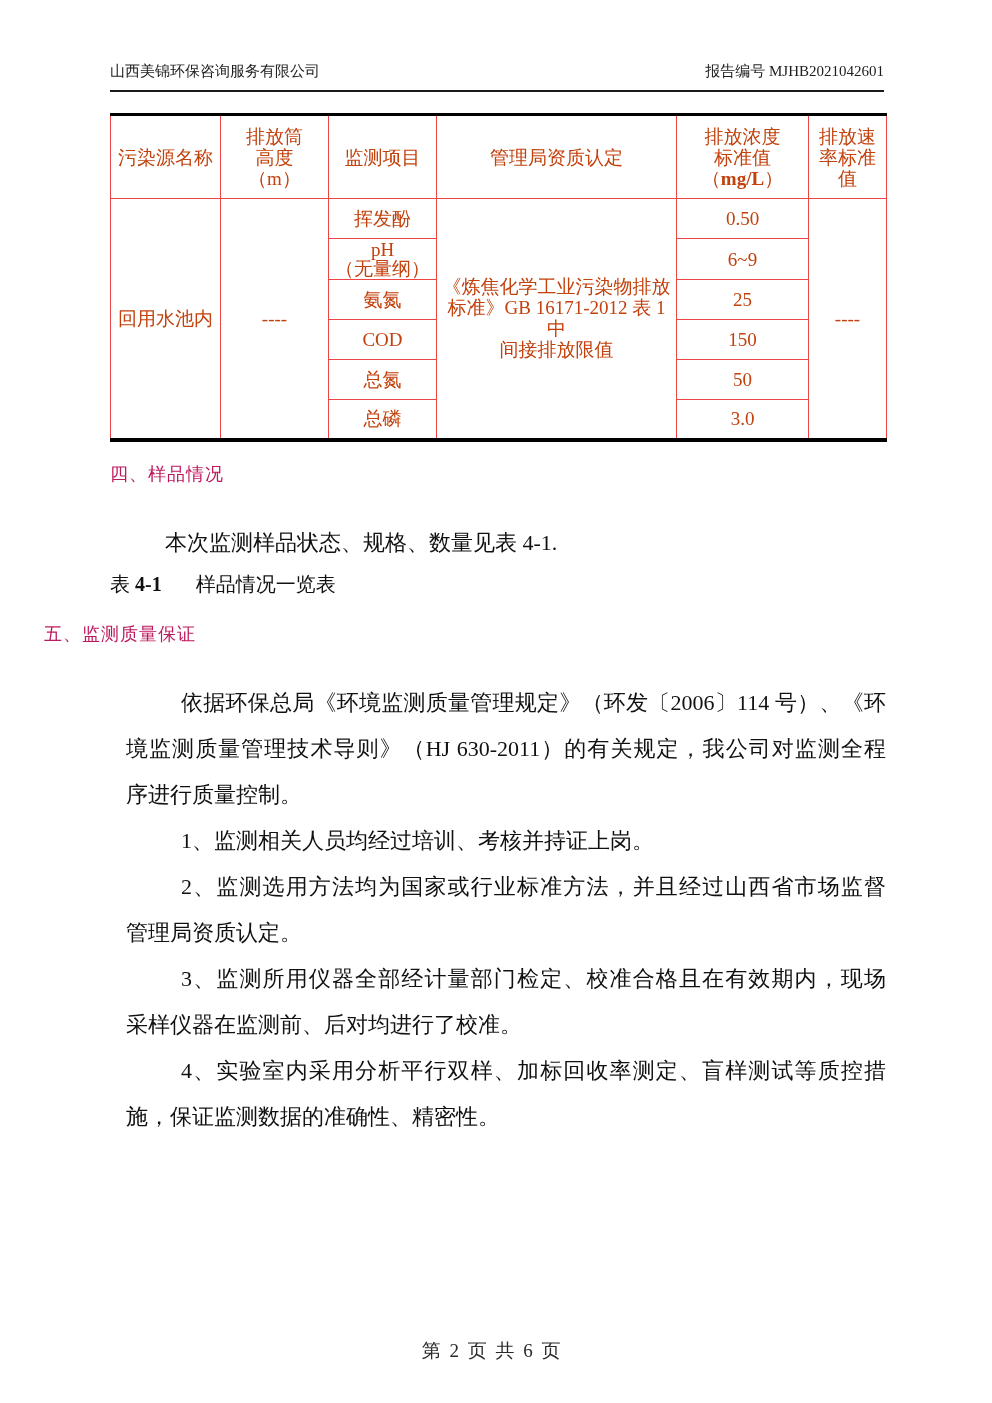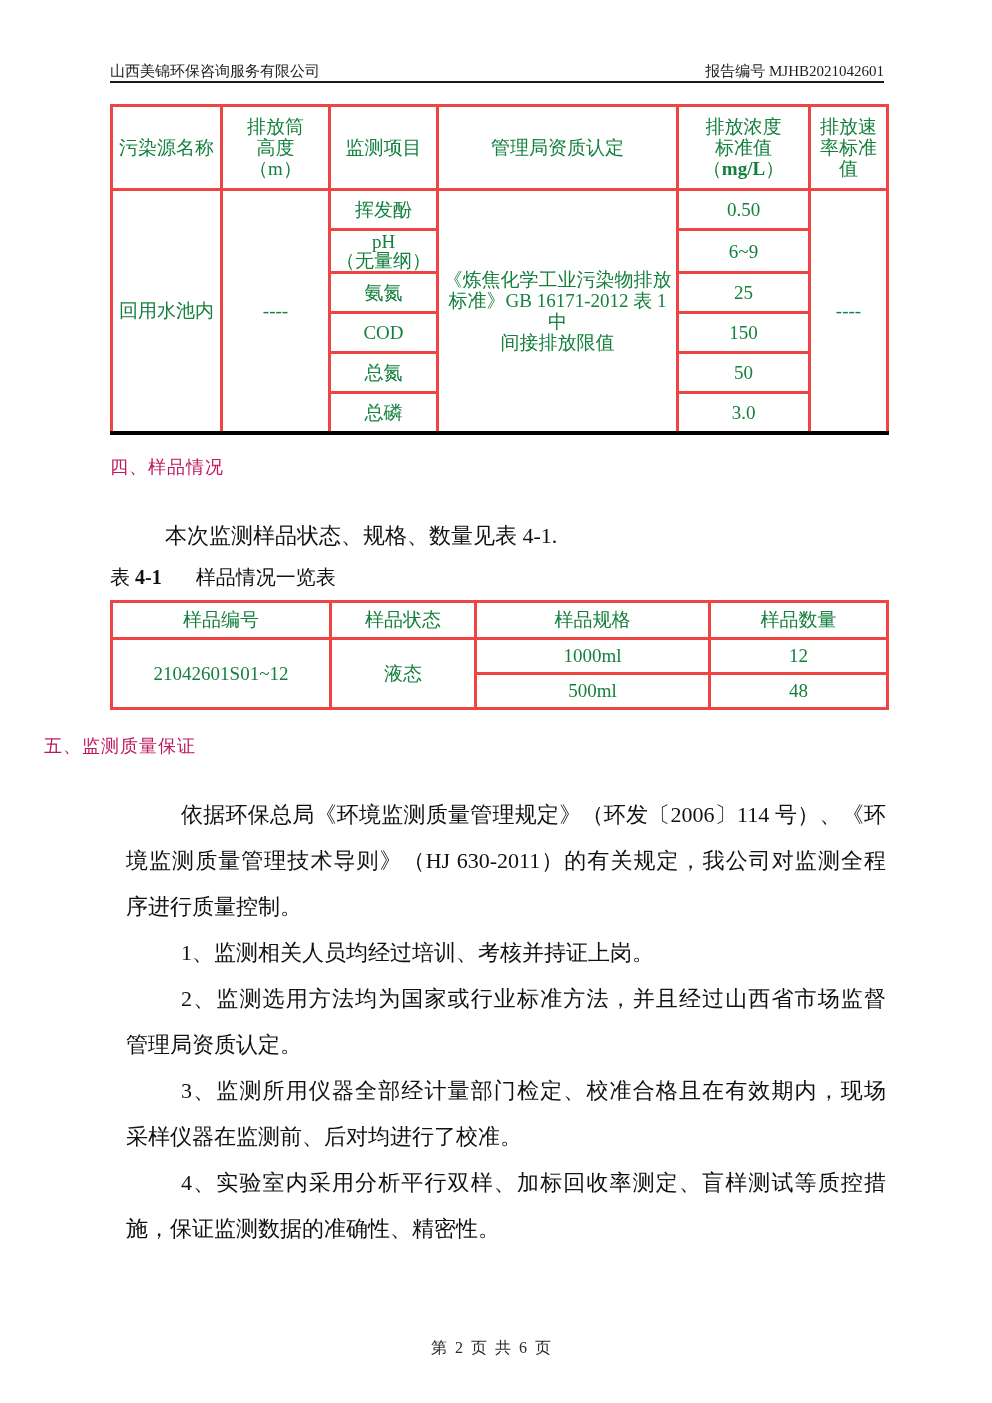--- a/index.html
+++ b/index.html
@@ -12,32 +12,33 @@
     overflow: hidden;
   }
   .page { width: 992px; height: 1403px; position: relative; }
 
   
   .page-header {
     margin: 62px 108px 0 110px;
     display: flex; justify-content: space-between; 
     font-size: 15px; color: #1c1c1c;
     border-bottom: 2px solid #1a1a1a;
+    padding-bottom: 9px;
   }
 
   
   table { border-collapse: collapse; table-layout: fixed; margin-left: 110px; width: 776px; }
   th, td {
-    border: 3px solid #ef4444;
+    border: 1px solid #ef4444;
     font-weight: normal;
     text-align: center;
     vertical-align: middle;
     font-size: 19px;
     line-height: 21px;
-    color: #15803d;
+    color: #c2410c;
     padding: 1px 2px;
     overflow: hidden;
   }
   .preline { white-space: pre-line; }
   .standards-table { margin-top: 21px; border-top: 3px solid #000; border-bottom: 4px solid #000; }
   .standards-table .hdr-row { height: 84px; }
   .standards-table .data-row { height: 40px; }
   .ph-cell { line-height: 19px; }
   .unit-bold { font-weight: bold; }
 
@@ -77,21 +78,21 @@
   }
   .qa-line.fill { text-align-last: justify; }
   .qa-line.indent { text-indent: 2.5em; }
 
   
   .page-footer {
     position: absolute;
     left: 0; right: 8px;
     top: 1276px;
     text-align: center;
-    font-size: 16px; color: #2a2a2a;
+    font-size: 19px; color: #2a2a2a;
     letter-spacing: 2px;
   }
 </style>
 </head>
 <body>
 
 <div class="page">
 
   <div class="page-header">
     <span>山西美锦环保咨询服务有限公司</span>
@@ -158,46 +159,20 @@
     </table>
 
   <div class="section-heading">四、样品情况</div>
 
   <div class="intro-line">本次监测样品状态、规格、数量见表 4-1.</div>
 
   <div class="table-caption">
     <span>表</span><span class="cap-num">4-1</span><span class="cap-title">样品情况一览表</span>
   </div>
 
-  <table class="sample-table">
-    <colgroup>
-      <col style="width:219px">
-        <col style="width:145px">
-        <col style="width:234px">
-        <col style="width:178px">
-    </colgroup>
-    <tbody>
-        <tr class="hdr-row">
-      <th>样品编号</th>
-      <th>样品状态</th>
-      <th>样品规格</th>
-      <th>样品数量</th>
-    </tr>
-    <tr class="data-row">
-      <td rowspan="2">21042601S01~12</td>
-      <td rowspan="2">液态</td>
-      <td>1000ml</td>
-      <td>12</td>
-    </tr>
-    <tr class="data-row">
-      <td>500ml</td>
-      <td>48</td>
-    </tr>
-  </tbody>
-    </table>
 
   <div class="section-heading qa">五、监测质量保证</div>
 
   <div class="qa-body">
     <div class="qa-line fill indent">依据环保总局《环境监测质量管理规定》（环发〔2006〕114 号）、《环</div>
     <div class="qa-line fill">境监测质量管理技术导则》（HJ 630-2011）的有关规定，我公司对监测全程</div>
     <div class="qa-line">序进行质量控制。</div>
     <div class="qa-line indent">1、监测相关人员均经过培训、考核并持证上岗。</div>
     <div class="qa-line fill indent">2、监测选用方法均为国家或行业标准方法，并且经过山西省市场监督</div>
     <div class="qa-line">管理局资质认定。</div>

